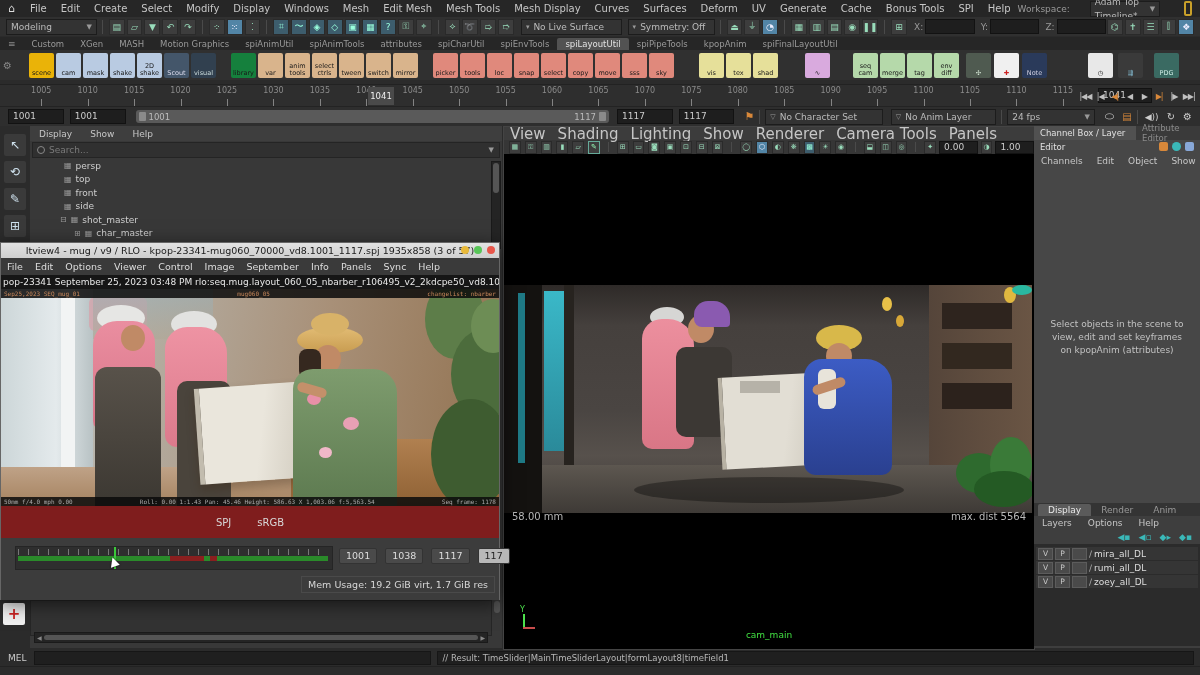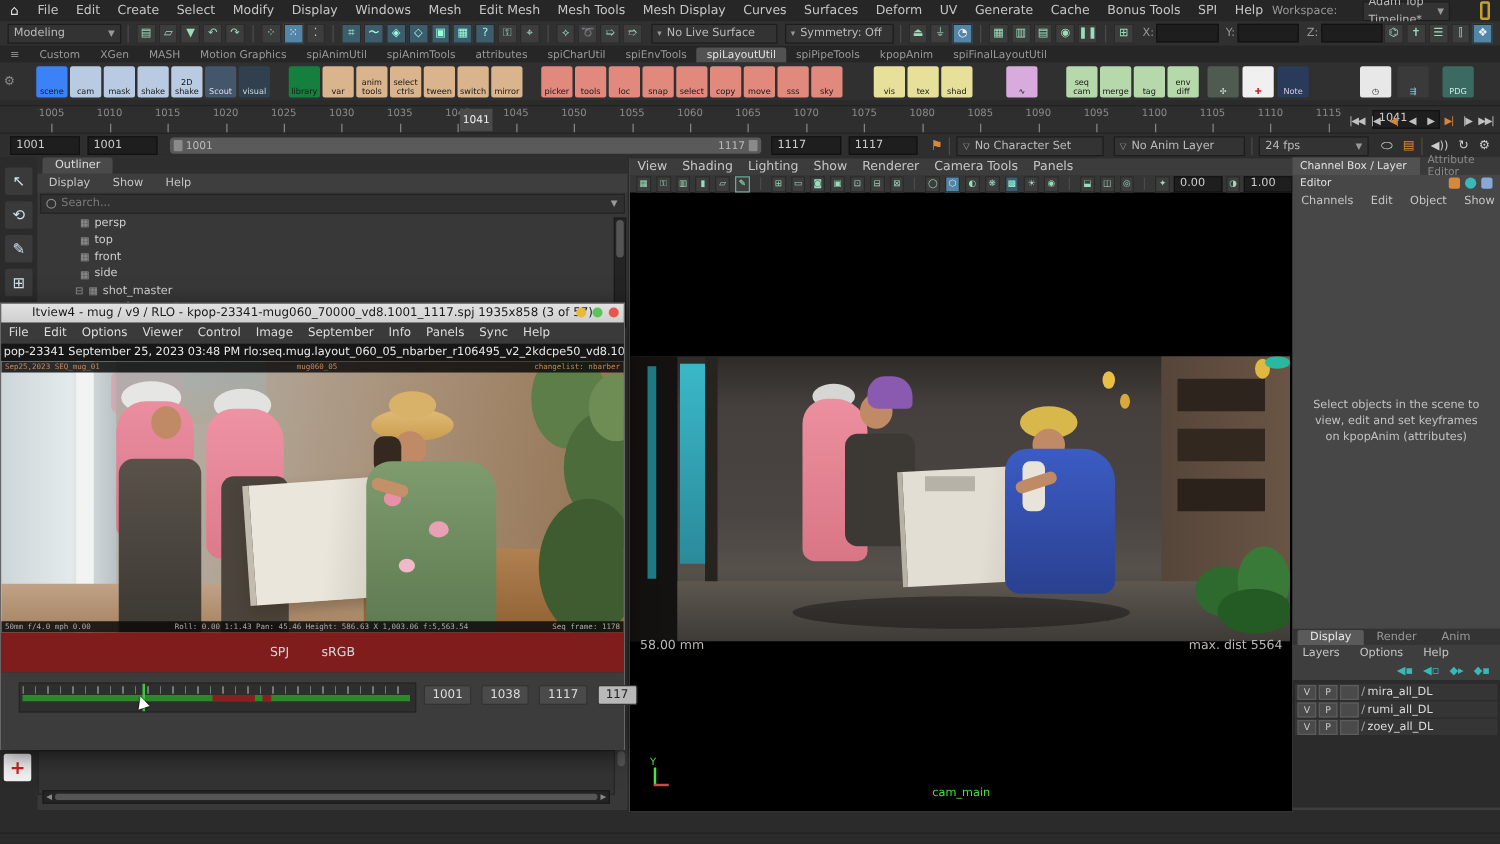--- a/index.html
+++ b/index.html
@@ -21,21 +21,21 @@
   .shelf-ic{width:25px;height:25px;margin:1px;border-radius:2px;font-size:6.5px;line-height:1.05;
         display:flex;align-items:flex-end;justify-content:center;text-align:center;color:#181818;
         padding:1px;box-sizing:border-box;word-break:break-word;flex:none}
   .tick{flex:1;position:relative;height:100%}
   .tick-label{position:absolute;top:1px;left:50%;transform:translateX(-50%);font-size:8px;color:#8a8a8a}
   .tick-line{position:absolute;bottom:0;left:50%;width:1px;height:8px;background:#848484}
   .pb-btn{width:16px;text-align:center;font-size:8px;color:#c0c0c0;letter-spacing:-1px}
   .otl-row{height:13.5px;display:flex;align-items:center;font-size:9px;color:#cfcfcf;padding-left:30px;gap:4px}
   .otl-row .cam{font-size:8px;color:#9a9a9a}
   .itv-menu{padding:0 6px;font-size:9.5px;color:#ddd;white-space:nowrap}
-  .vp-menu{padding:0 6px;font-size:10px;color:#c6c6c6;white-space:nowrap}
+  .vp-menu{padding:0 6px;font-size:15px;color:#c6c6c6;white-space:nowrap}
   .cb-menu{padding:0 7px;font-size:9px;color:#c6c6c6}
   .lyr-tab{padding:0 10px;font-size:9px;color:#999;height:12px;line-height:12px}
   .lyr-tab.active{background:#5a5a5a;color:#e8e8e8;border-radius:2px 2px 0 0}
   .lyr-row{height:13px;display:flex;align-items:center;background:#353535;margin:1px 2px;gap:2px;padding-left:2px}
   .lyr-box{width:13px;height:10px;background:#4a4a4a;border:1px solid #5c5c5c;font-size:7.5px;color:#ccc;
         display:flex;align-items:center;justify-content:center}
   .tl-dot{width:8px;height:8px;border-radius:50%;margin-left:5px}
   .itv-fld{background:#4a4a4a;border:1px solid #333;color:#ddd;font-size:9.5px;height:14px;line-height:14px;
         padding:0 6px;margin-left:8px;border-radius:2px}
   .itv-fld.active{background:#b8b8b8;color:#222}
@@ -163,21 +163,21 @@
         <span class="shelf-tab">spiPipeTools</span>
         <span class="shelf-tab">kpopAnim</span>
         <span class="shelf-tab">spiFinalLayoutUtil</span>
       </div>
   </div>
 
   <div class="abs row" style="left:0;top:50px;width:1200px;height:30px;background:#303030">
     <span style="color:#888;font-size:10px;padding:0 3px">⚙</span>
     <div class="row">
 
-    <div class="shelf-ic" style="background: #3b82f6; margin-left: 14px;">scene</div>
+    <div class="shelf-ic" style="background: #eab308; margin-left: 14px;">scene</div>
         <div class="shelf-ic" style="background: rgb(185, 203, 226);">cam</div>
         <div class="shelf-ic" style="background: rgb(185, 203, 226);">mask</div>
         <div class="shelf-ic" style="background: rgb(185, 203, 226);">shake</div>
         <div class="shelf-ic" style="background: rgb(185, 203, 226);">2D shake</div>
         <div class="shelf-ic" style="background: rgb(68, 86, 106); color: rgb(221, 221, 238);">Scout</div>
         <div class="shelf-ic" style="background: rgb(49, 64, 79); color: rgb(204, 221, 221);">visual</div>
         <div class="shelf-ic" style="background: #15803d; margin-left: 14px;">library</div>
         <div class="shelf-ic" style="background: rgb(217, 180, 140);">var</div>
         <div class="shelf-ic" style="background: rgb(217, 180, 140);">anim tools</div>
         <div class="shelf-ic" style="background: rgb(217, 180, 140);">select ctrls</div>
@@ -368,23 +368,20 @@
 
     <div style="width:22px;height:22px;background:#3a3a3a;border-radius:2px;display:flex;align-items:center;justify-content:center;color:#cfe2ee;font-size:12px" class="active">↖</div>
         <div style="width:22px;height:22px;background:#3a3a3a;border-radius:2px;display:flex;align-items:center;justify-content:center;color:#cfe2ee;font-size:12px">⟲</div>
         <div style="width:22px;height:22px;background:#3a3a3a;border-radius:2px;display:flex;align-items:center;justify-content:center;color:#cfe2ee;font-size:12px">✎</div>
         <div style="width:22px;height:22px;background:#3a3a3a;border-radius:2px;display:flex;align-items:center;justify-content:center;color:#cfe2ee;font-size:12px">⊞</div>
         <div style="width:22px;height:22px;background:#3a3a3a;border-radius:2px;display:flex;align-items:center;justify-content:center;color:#cfe2ee;font-size:12px">◇</div>
       </div>
   </div>
 
   <div class="abs" style="left:30px;top:126px;width:472px;height:522px;background:#383838">
-    <div class="row" style="height:13px;background:#2e2e2e">
-      <span style="background:#4a4a4a;color:#ddd;font-size:9px;padding:0 10px;height:13px;line-height:13px;border-radius:2px 2px 0 0;margin-left:4px">Outliner</span>
-    </div>
     <div class="row" style="height:15px;background:#3e3e3e">
 
     <span style="padding:0 9px;font-size:9px;color:#c6c6c6">Display</span>
         <span style="padding:0 9px;font-size:9px;color:#c6c6c6">Show</span>
         <span style="padding:0 9px;font-size:9px;color:#c6c6c6">Help</span>
       </div>
     <div class="row" style="height:14px;background:#303030;border:1px solid #242424;margin:1px 2px;justify-content:space-between">
       <span class="row" style="gap:4px;padding-left:4px">
         <span style="width:6px;height:6px;border:1.5px solid #888;border-radius:50%;position:relative"></span>
         <span style="color:#7a7a7a;font-size:9px">Search...</span>
@@ -698,18 +695,24 @@
       </div>
 
       <span class="abs" style="left:108px;top:16px;color:#fff;font-size:12px;text-shadow:0 0 2px #000;transform:rotate(-18deg)">▲</span>
       <div class="row abs" style="left:330px;top:10px">
 
       <span class="itv-fld">1001</span>
           <span class="itv-fld">1038</span>
           <span class="itv-fld">1117</span>
           <span class="itv-fld active">117</span>
         </div>
-    </div>
-  </div>
-
+      <div class="abs" style="right:4px;top:38px;background:#3c3c3c;font-size:9.5px;color:#d8d8d8;padding:2px 6px;border:1px solid #4a4a4a">Mem Usage: 19.2 GiB virt, 1.7 GiB res</div>
+    </div>
+  </div>
+
+  <div class="abs row" style="left:0;top:650px;width:1200px;height:16px;background:#2b2b2b">
+    <span style="font-size:9px;color:#ccc;padding:0 8px">MEL</span>
+    <div style="width:395px;height:12px;background:#1f1f1f;border:1px solid #161616"></div>
+    <div style="flex:1;height:12px;background:#1f1f1f;border:1px solid #161616;margin:0 6px;font-size:8.5px;color:#b8b8b8;line-height:12px;padding-left:4px;white-space:nowrap;overflow:hidden">// Result: TimeSlider|MainTimeSliderLayout|formLayout8|timeField1</div>
+  </div>
   <div class="abs" style="left:0;top:666px;width:1200px;height:9px;background:#2b2b2b;border-top:1px solid #222"></div>
 
 </div>
 
 </body></html>

